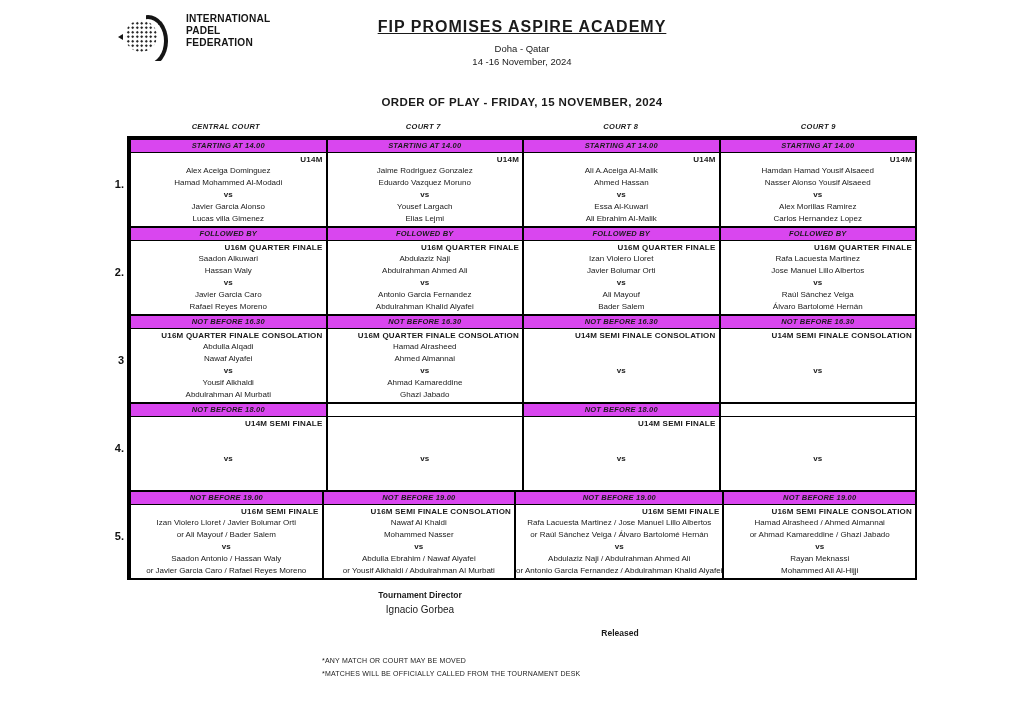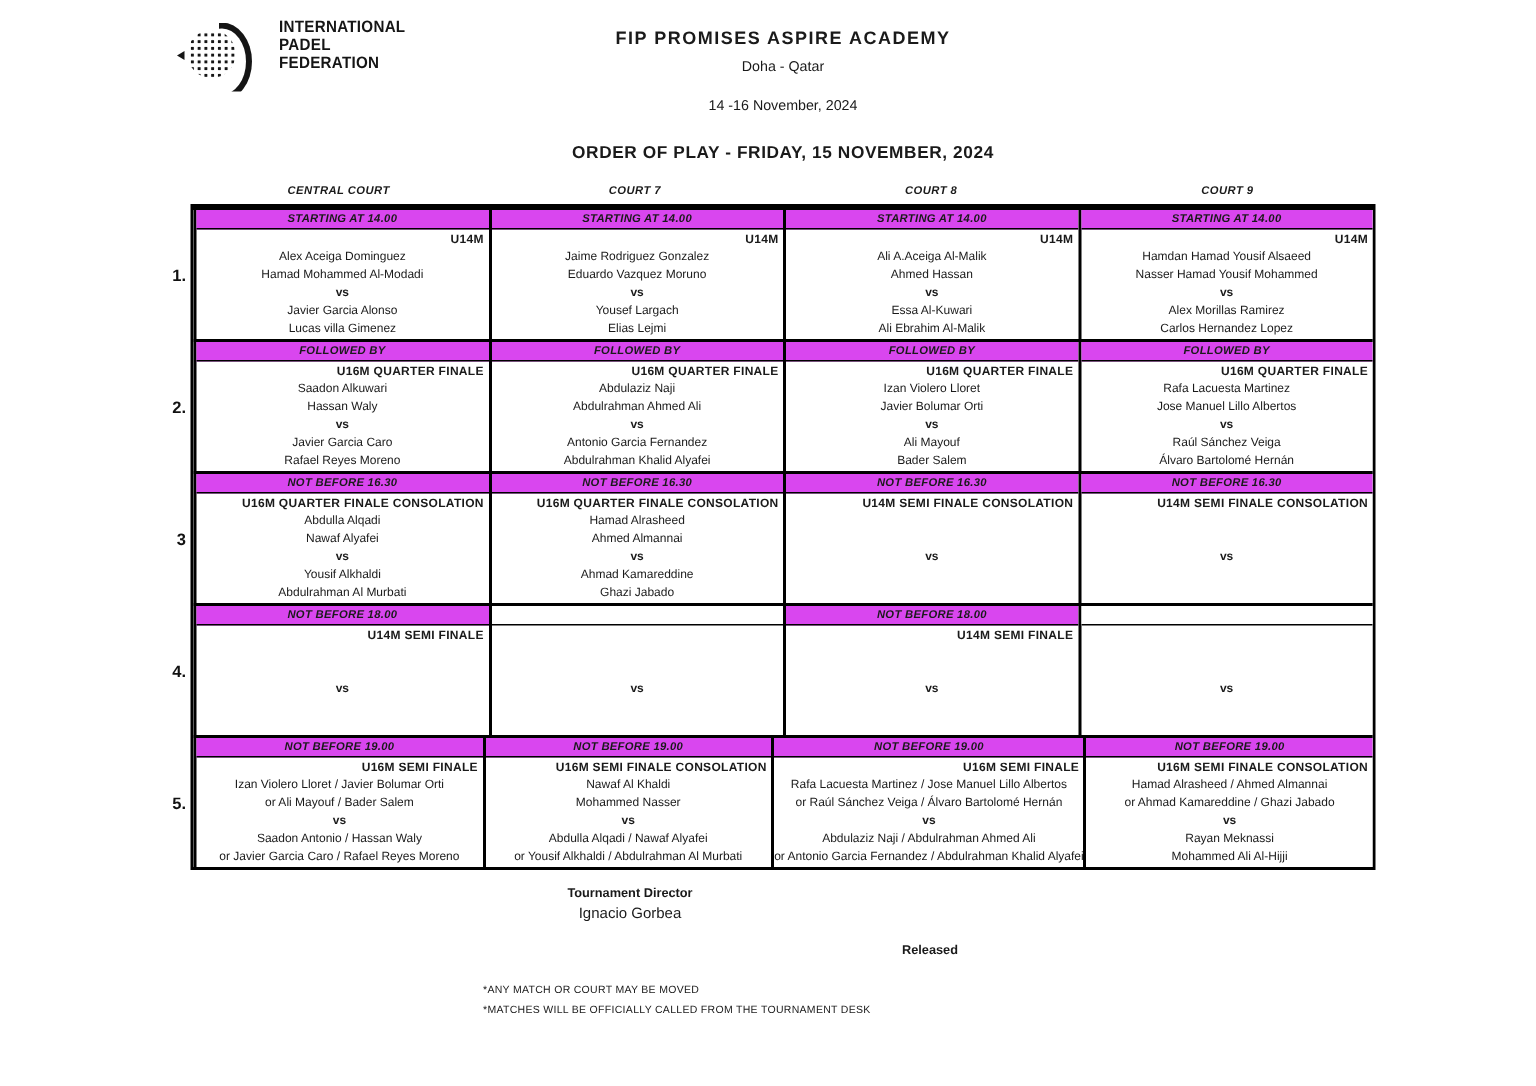--- a/index.html
+++ b/index.html
@@ -11,23 +11,23 @@
   .logo-mark { position:relative; width:54px; height:50px; }
   .logo-arrow { position:absolute; left:0; top:22px; width:0; height:0; border-top:3px solid transparent; border-bottom:3px solid transparent; border-right:5px solid #151515; }
   .logo-ball { position:absolute; left:7px; top:8px; width:32px; height:32px; border-radius:50%;
       background-image: radial-gradient(#151515 1px, transparent 1.3px);
       background-size:4.5px 4.5px; background-position:1px 1px; }
   .logo-paren { position:absolute; left:28px; top:1px; width:22px; height:48px; overflow:hidden; }
   .logo-paren::before { content:""; position:absolute; left:-18px; top:2px; width:32px; height:44px; border:4px solid #151515; border-radius:50%; border-left-color:transparent; border-top-color:#151515; }
   .logo-text { font-weight:bold; font-size:11px; line-height:12px; letter-spacing:0.2px; color:#151515; transform:scaleX(0.92); transform-origin:left; }
 
   .hdr-center { position:absolute; left:127px; top:18px; width:790px; text-align:center; }
-  .hdr-title { font-weight:bold; font-size:12px; letter-spacing:1px; }
+  .hdr-title { font-weight:bold; font-size:16px; letter-spacing:1px;text-decoration:underline; }
   .hdr-loc { font-size:9.5px; margin-top:7px; }
-  .hdr-dates { font-size:9.5px; margin-top:15px; }
+  .hdr-dates { font-size:9.5px; margin-top:2px; }
 
   .oop-title { position:absolute; left:127px; top:96px; width:790px; text-align:center; font-weight:bold; font-size:11.5px; letter-spacing:0.4px; }
 
   
   .court-headers { position:absolute; left:127px; top:122px; width:790px; display:grid; grid-template-columns:repeat(4,1fr); }
   .court-headers div { text-align:center; font-weight:bold; font-style:italic; font-size:7.5px; letter-spacing:0.3px; }
 
   .otable { position:absolute; left:127px; top:136px; width:790px; border:2px solid #000; border-top:4px solid #000; background:#fff; }
   .orow { position:relative; display:grid; grid-template-columns:repeat(4,1fr); border-top:2px solid #000; }
   .orow:first-child { border-top:none; }
@@ -115,21 +115,21 @@
             <div class="vsline">vs</div>
             <div class="pline">Essa Al-Kuwari</div>
             <div class="pline">Ali Ebrahim Al-Malik</div>
           </div>
         </div>
         <div class="ocell">
           <div class="band">STARTING AT 14.00</div>
           <div class="cbody">
             <div class="cat">U14M</div>
             <div class="pline">Hamdan Hamad Yousif Alsaeed</div>
-            <div class="pline">Nasser Hamad Yousif Mohammed</div>
+            <div class="pline">Nasser Alonso Yousif Alsaeed</div>
             <div class="vsline">vs</div>
             <div class="pline">Alex Morillas Ramirez</div>
             <div class="pline">Carlos Hernandez Lopez</div>
           </div>
         </div>
       </div>
       <div class="orow">
         <div class="rownum">2.</div>
         <div class="ocell">
           <div class="band">FOLLOWED BY</div>
@@ -283,21 +283,21 @@
             <div class="pline">or Javier Garcia Caro / Rafael Reyes Moreno</div>
           </div>
         </div>
         <div class="ocell">
           <div class="band">NOT BEFORE 19.00</div>
           <div class="cbody">
             <div class="cat">U16M SEMI FINALE CONSOLATION</div>
             <div class="pline">Nawaf Al Khaldi</div>
             <div class="pline">Mohammed Nasser</div>
             <div class="vsline">vs</div>
-            <div class="pline">Abdulla Alqadi / Nawaf Alyafei</div>
+            <div class="pline">Abdulla Ebrahim / Nawaf Alyafei</div>
             <div class="pline">or Yousif Alkhaldi / Abdulrahman Al Murbati</div>
           </div>
         </div>
         <div class="ocell">
           <div class="band">NOT BEFORE 19.00</div>
           <div class="cbody">
             <div class="cat">U16M SEMI FINALE</div>
             <div class="pline">Rafa Lacuesta Martinez / Jose Manuel Lillo Albertos</div>
             <div class="pline">or Raúl Sánchez Veiga / Álvaro Bartolomé Hernán</div>
             <div class="vsline">vs</div>

